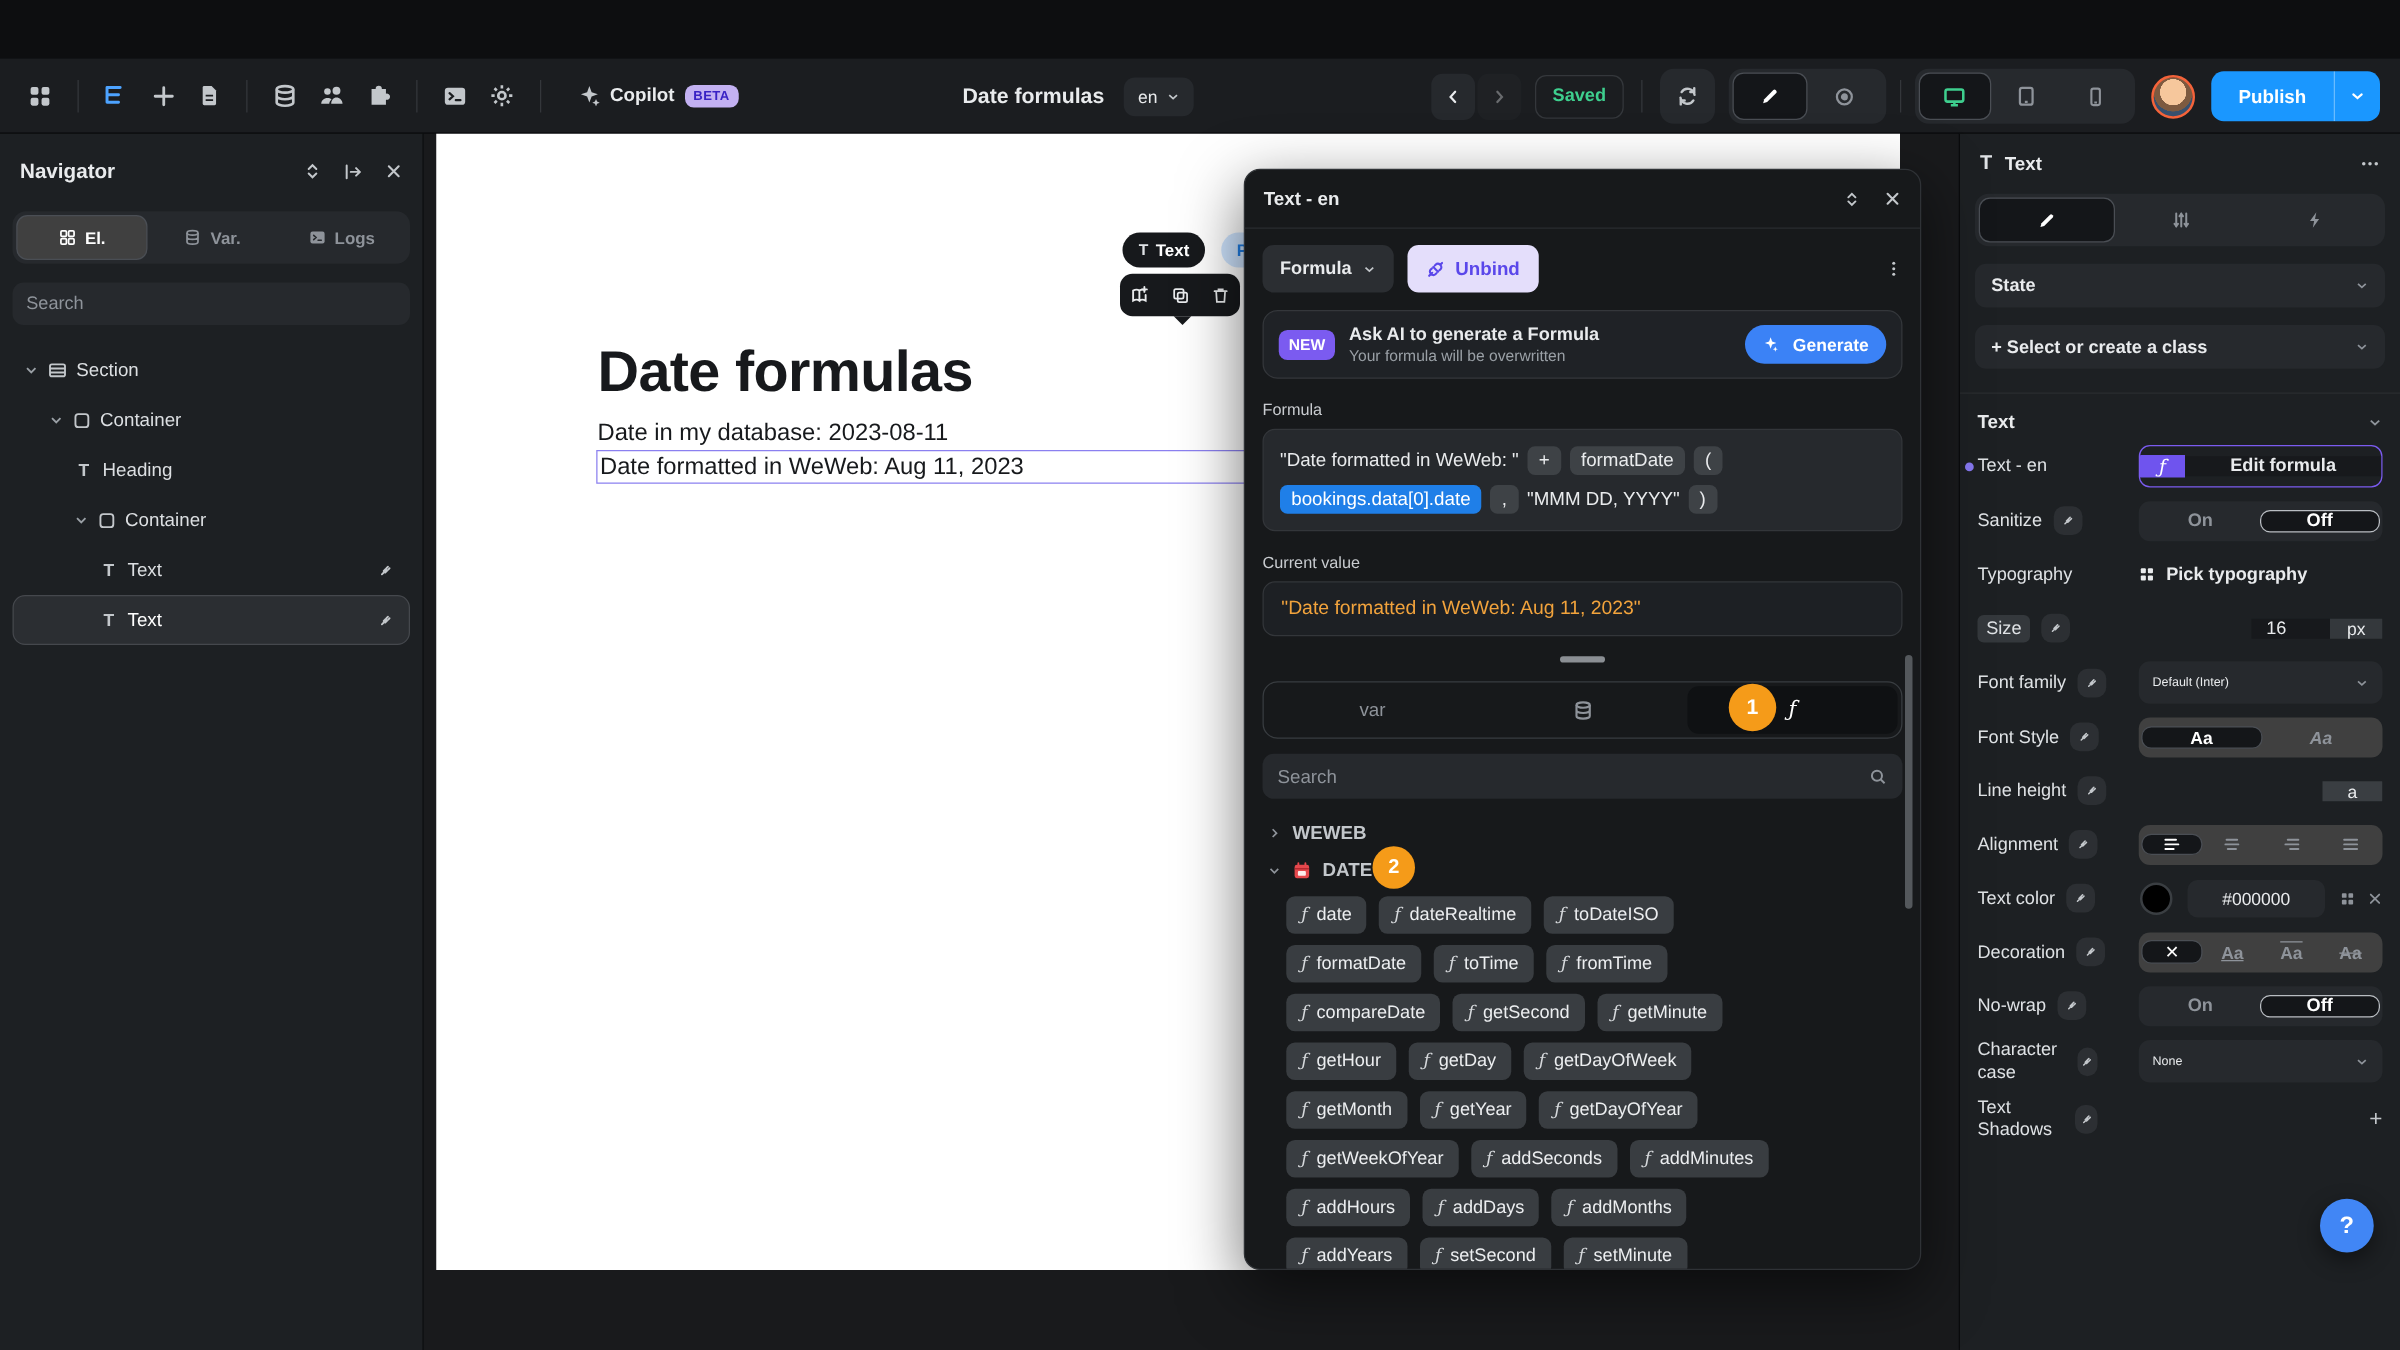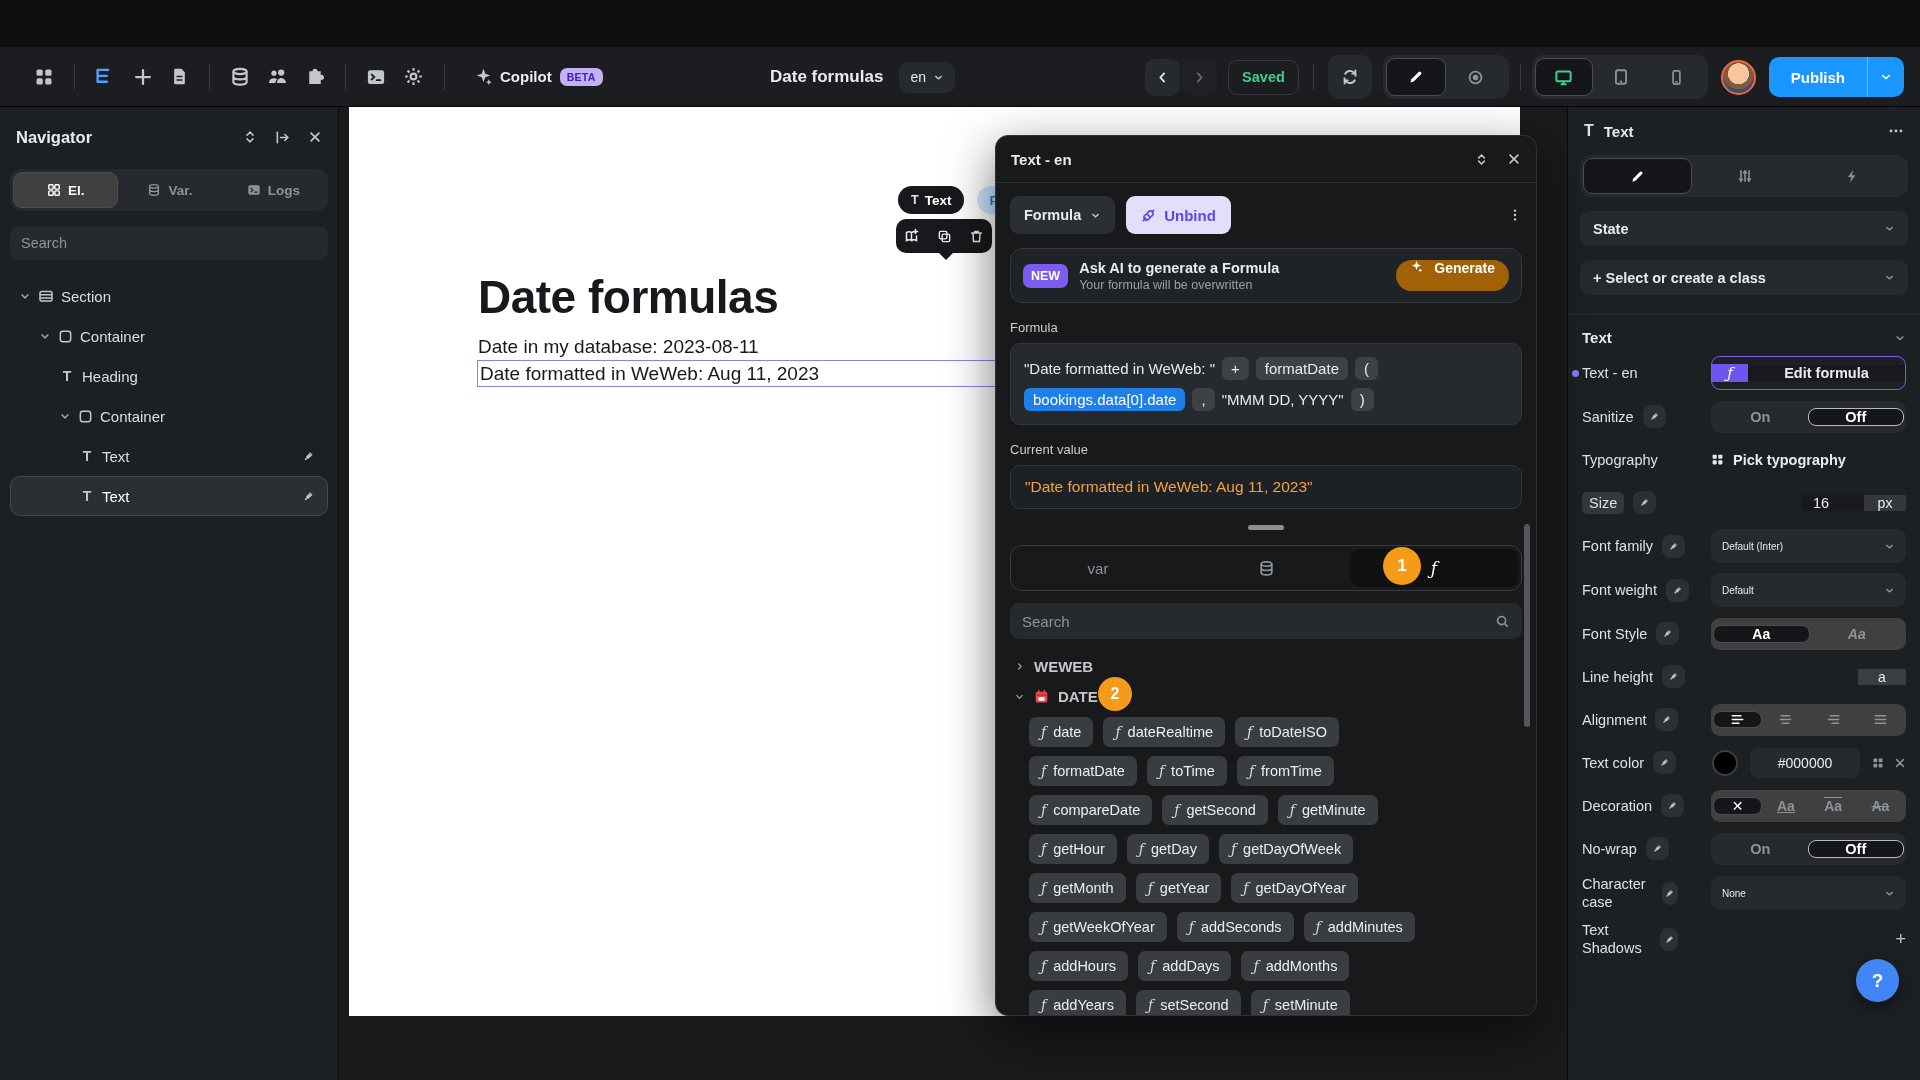--- a/index.html
+++ b/index.html
@@ -7,21 +7,21 @@
     font-family:"Liberation Sans","DejaVu Sans",sans-serif; color:#e9ebed; }
   svg { display:block; }
   .ic { color:#c3c7cb; }
   input { outline:none; border:none; background:transparent; color:#e9ebed; font-family:inherit; }
   input::placeholder { color:#8e939a; }
 
   
   .titlebar { position:absolute; left:0; top:0; width:1920px; height:47px; background:#0d0e10; }
   .toolbar { position:absolute; left:0; top:47px; width:1920px; height:60px; background:#1b1d20;
     border-bottom:1px solid #060708; display:flex; align-items:center; }
-  .tb-left { display:flex; align-items:center; gap:17px; padding-left:34px; }
+  .tb-left { display:flex; align-items:center; gap:17px; padding-left:22px; }
   .tb-sep { width:1px; height:26px; background:#34373b; margin:0 3px; }
   .tb-btn { display:flex; align-items:center; justify-content:center; cursor:pointer; }
   .copilot { display:flex; align-items:center; gap:8px; margin-left:10px; }
   .copilot .lbl { font-size:15px; font-weight:700; }
   .beta { background:#c3b1f2; color:#3a22c4; font-size:10.5px; font-weight:700;
     padding:3px 7px; border-radius:7px; letter-spacing:.3px; }
   .tb-center { position:absolute; left:770px; top:0; height:60px; display:flex; align-items:center; gap:16px; }
   .tb-title { font-size:17px; font-weight:700; }
   .locale-pill { display:flex; align-items:center; gap:7px; background:#26292d; border-radius:9px;
     height:31px; padding:0 11px; font-size:14px; cursor:pointer; }
@@ -96,22 +96,22 @@
   .dd { height:38px; background:#2b2e32; border-radius:9px; display:flex; align-items:center;
     gap:9px; padding:0 14px; font-size:14.5px; font-weight:600; cursor:pointer; }
   .unbind { height:38px; background:#e4defb; border-radius:9px; display:flex; align-items:center;
     gap:8px; padding:0 15px; color:#5a47ea; font-size:15px; font-weight:700; cursor:pointer; }
   .kebab { margin-left:auto; cursor:pointer; }
   .ai-box { margin-top:14px; border:1px solid #34373b; background:#1f2226; border-radius:12px;
     height:55px; display:flex; align-items:center; padding:0 12px; gap:11px; }
   .ai-new { background:#7b5bf0; color:#fff; font-size:12.5px; font-weight:700; border-radius:7px; padding:5px 8px; }
   .ai-t1 { font-size:14.5px; font-weight:700; }
   .ai-t2 { font-size:12.5px; color:#9aa0a6; margin-top:2px; }
-  .ai-gen { margin-left:auto; height:31px; background:#a16207; border-radius:16px; display:flex;
-    gap:11px; padding:0 14px; color:#fff; font-size:14px; font-weight:700; cursor:pointer; }
+  .ai-gen { margin-left:auto; height:31px; background:#3b82f6; border-radius:16px; display:flex;
+    align-items:center; gap:11px; padding:0 14px; color:#fff; font-size:14px; font-weight:700; cursor:pointer; }
   .fp-label { font-size:13px; color:#c9ccd0; margin-top:17px; }
   .f-box { margin-top:8px; background:#26292d; border:1px solid #33363a; border-radius:10px;
     padding:9px 13px; }
   .fl { display:flex; align-items:center; gap:7px; height:31px; font-size:15px; }
   .tok { color:#e9ebed; white-space:pre; }
   .tok.chip { background:#3e4246; border-radius:6px; padding:3px 9px; }
   .tok.chip.var { background:#1f7fe8; color:#fff; }
   .cv-box { margin-top:8px; background:#1d2024; border:1px solid #33363a; border-radius:10px;
     height:44px; display:flex; align-items:center; padding:0 14px; color:#f2a33c; font-size:15.5px; }
   .handle { width:36px; height:5px; border-radius:3px; background:#8b8f94; margin:16px auto 0; cursor:grab; }
@@ -849,39 +849,20 @@
         </span>
       </span>
     <span class="ctrl ctl-dd">
       <span>Default (Inter)</span>
       <svg class="chev" width="11" height="11" viewBox="0 0 16 16" fill="none" stroke="#8e939a" stroke-width="2">
           <path d="M3.5 6l4.5 4 4.5-4"></path>
         </svg>
     </span>
   </div>
 
-  <div class="row">
-    <span class="lab">
-        <span>Font weight</span>
-      <span class="plug-chip">
-          <svg width="11" height="11" viewBox="0 0 16 16" fill="none" stroke="#c3c7cb" stroke-width="1.8" stroke-linecap="round">
-            <g transform="rotate(45 8 8)">
-              <rect x="6" y="6" width="4" height="4.6" rx="1" fill="#c3c7cb" stroke="none"></rect>
-              <path d="M6.9 5.8V3.6M9.1 5.8V3.6M8 10.6v2.6"></path>
-            </g>
-          </svg>
-        </span>
-      </span>
-    <span class="ctrl ctl-dd">
-      <span>Default</span>
-      <svg class="chev" width="11" height="11" viewBox="0 0 16 16" fill="none" stroke="#8e939a" stroke-width="2">
-          <path d="M3.5 6l4.5 4 4.5-4"></path>
-        </svg>
-    </span>
-  </div>
 
   <div class="row">
     <span class="lab">
         <span>Font Style</span>
       <span class="plug-chip">
           <svg width="11" height="11" viewBox="0 0 16 16" fill="none" stroke="#c3c7cb" stroke-width="1.8" stroke-linecap="round">
             <g transform="rotate(45 8 8)">
               <rect x="6" y="6" width="4" height="4.6" rx="1" fill="#c3c7cb" stroke="none"></rect>
               <path d="M6.9 5.8V3.6M9.1 5.8V3.6M8 10.6v2.6"></path>
             </g>

